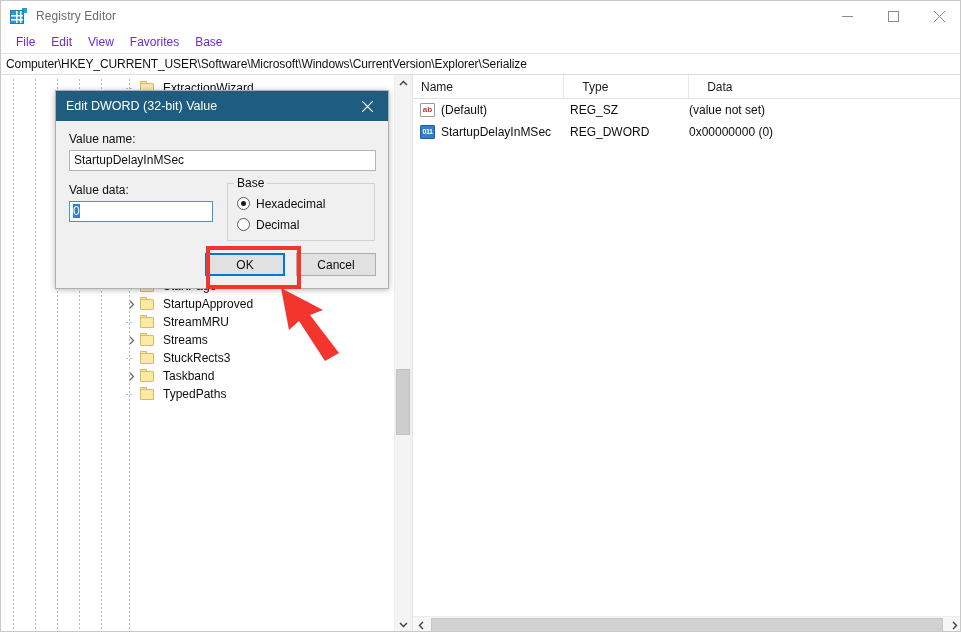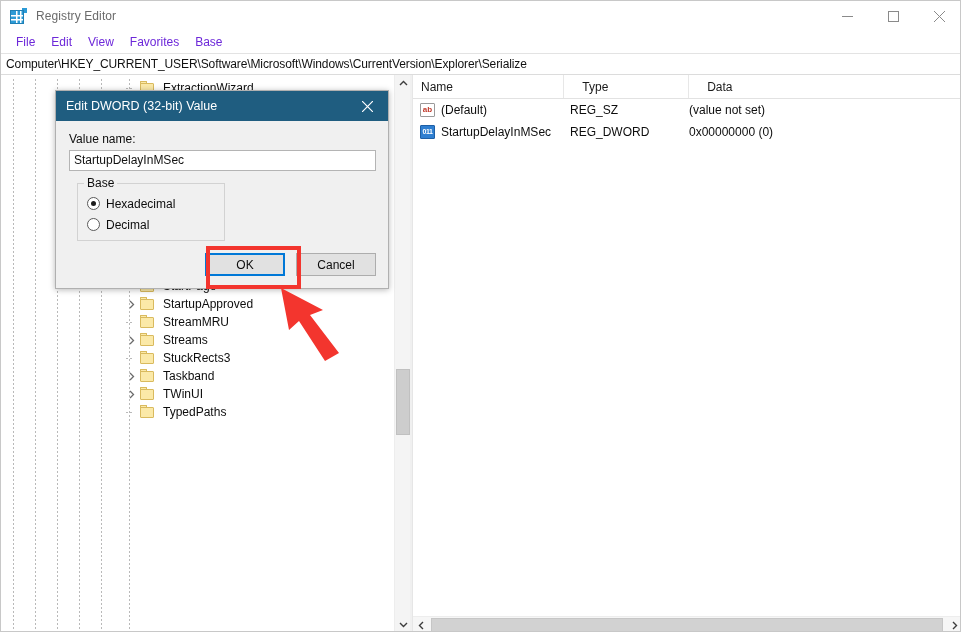--- a/index.html
+++ b/index.html
@@ -699,32 +699,20 @@
                 <path d="M2 1 L5.5 4.5 L2 8" fill="none" stroke="#6b6b6b" stroke-width="1.3"></path>
               </svg>
             </div>
             <div class="folder">
               <div class="f-tab"></div>
               <div class="f-body"></div>
             </div>
             <span class="tree-label">Taskband</span>
           </div>
           <div class="tree-row">
-            <div class="expander">
-              <svg width="7" height="9" viewBox="0 0 7 9">
-                <path d="M2 1 L5.5 4.5 L2 8" fill="none" stroke="#6b6b6b" stroke-width="1.3"></path>
-              </svg>
-            </div>
-            <div class="folder">
-              <div class="f-tab"></div>
-              <div class="f-body"></div>
-            </div>
-            <span class="tree-label">TWinUI</span>
-          </div>
-          <div class="tree-row">
             <div class="hguide"></div>
             <div class="folder">
               <div class="f-tab"></div>
               <div class="f-body"></div>
             </div>
             <span class="tree-label">TypedPaths</span>
           </div>
         </div>
     </div>
 
@@ -792,20 +780,24 @@
         <svg width="11" height="11" viewBox="0 0 11 11">
             <path d="M0 0 L11 11 M11 0 L0 11" stroke="#ffffff" stroke-width="1.2"></path>
           </svg>
       </div>
     </div>
     <div class="dlg-body">
       <div class="field-label">Value name:</div>
       <div class="text-input">StartupDelayInMSec</div>
 
       <div class="two-col">
+        <div class="col-left">
+          <div class="field-label">Value data:</div>
+          <div class="data-input"><span class="sel">0</span></div>
+        </div>
         <div class="col-right">
           <fieldset class="base-group">
             <legend>Base</legend>
             <div class="radio-row">
               <span class="radio checked"></span>
               <span>Hexadecimal</span>
             </div>
             <div class="radio-row">
               <span class="radio"></span>
               <span>Decimal</span>

